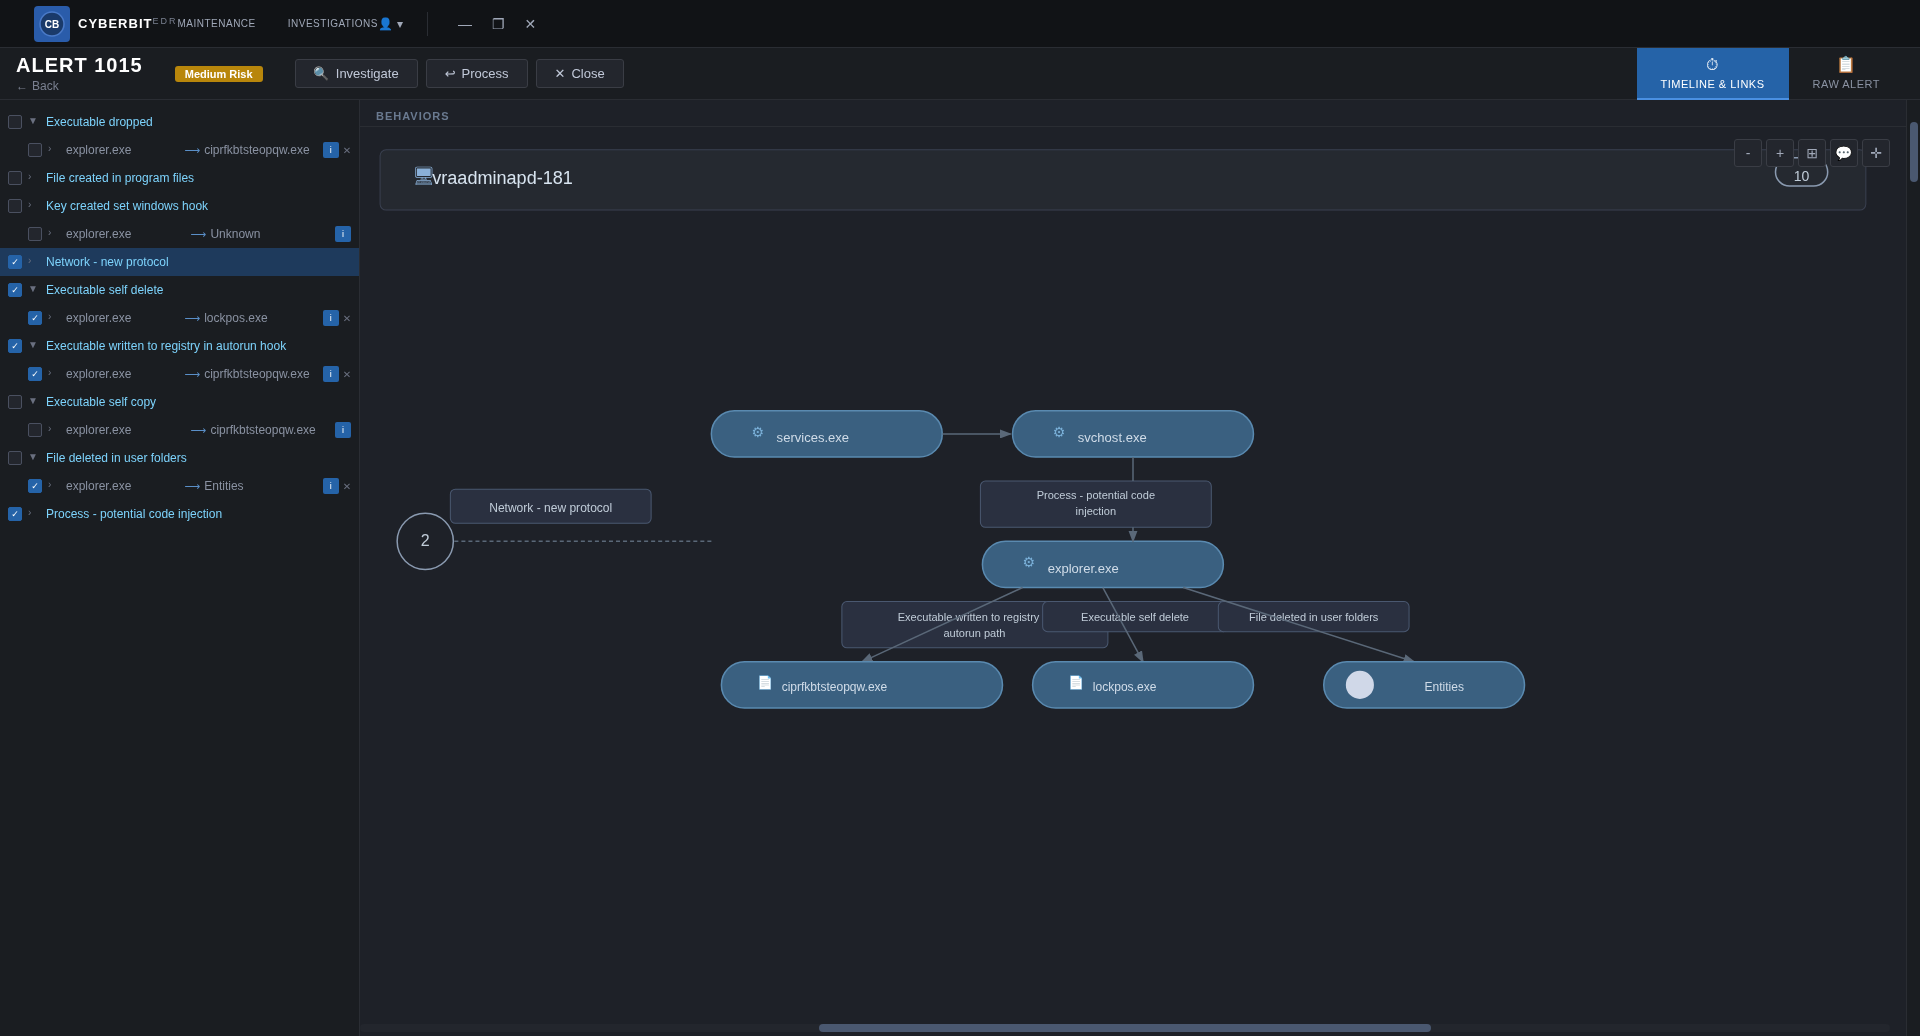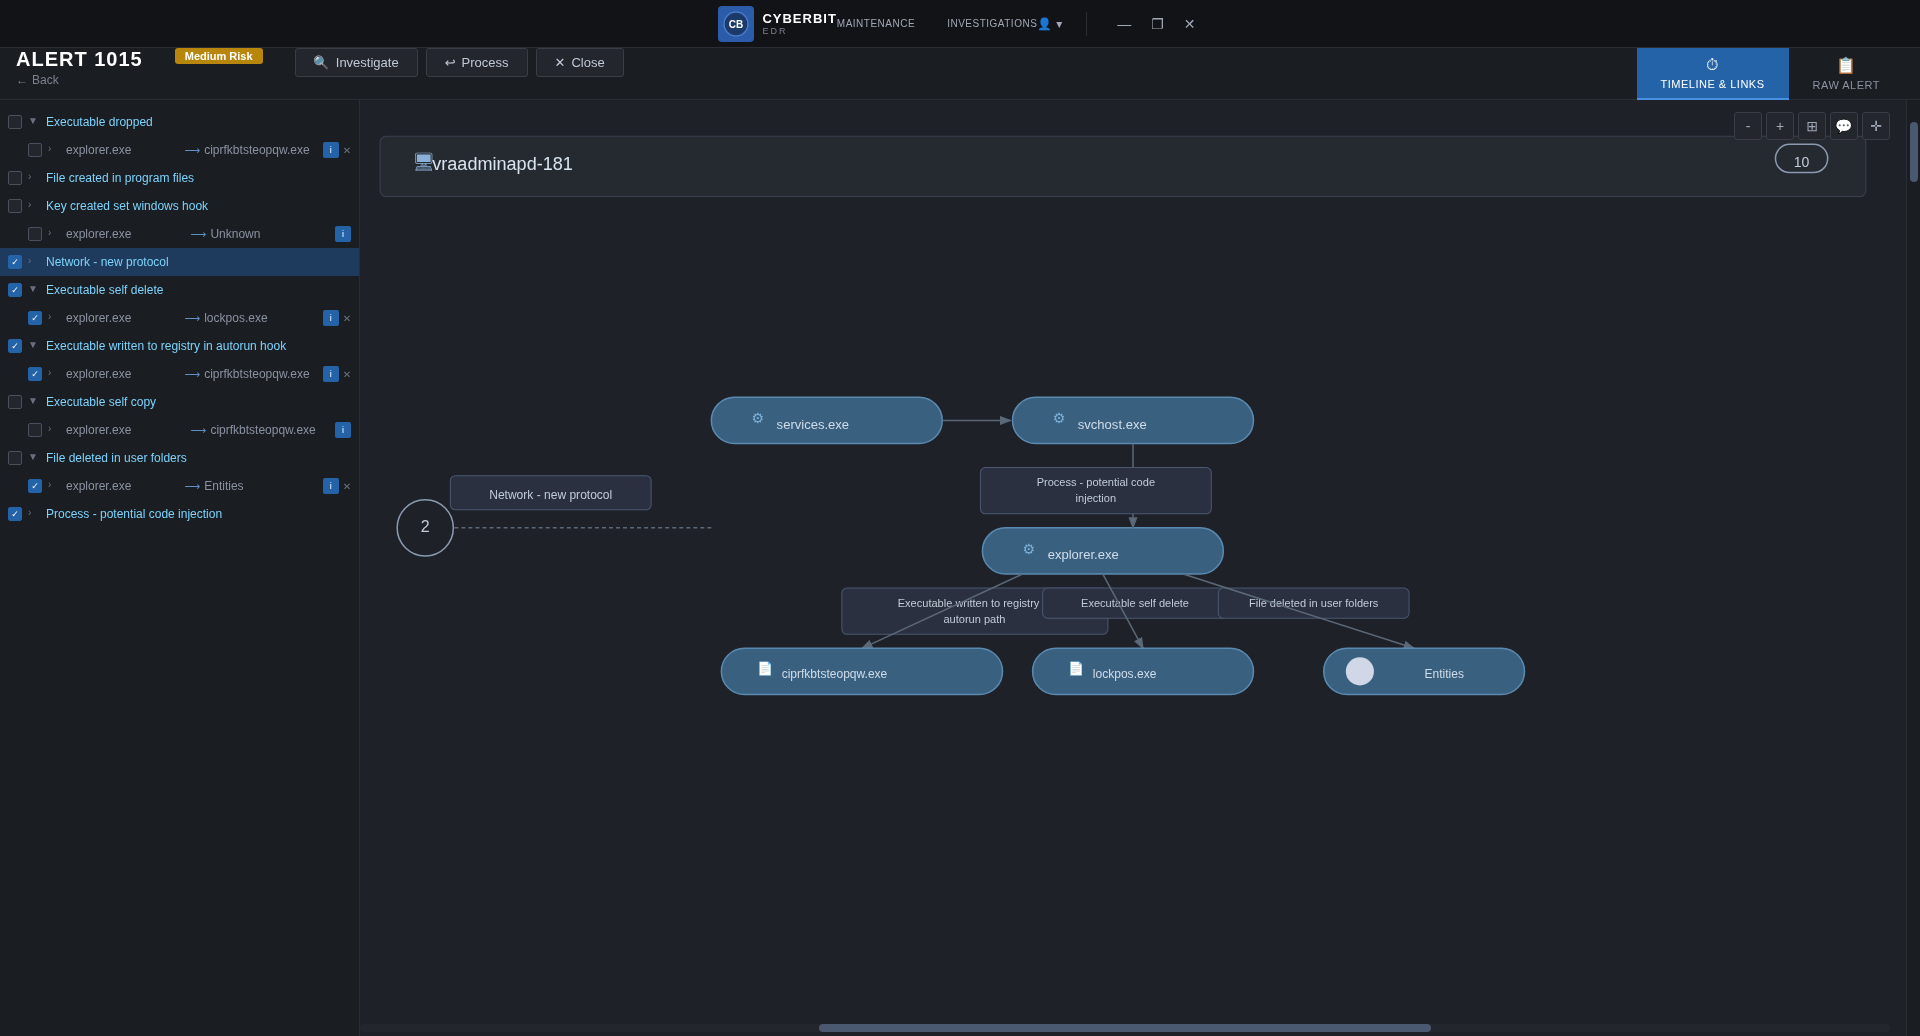--- a/index.html
+++ b/index.html
@@ -12,21 +12,21 @@
       height: 1036px;
       overflow: hidden;
     }
 
     
     .topnav {
       background: #111316;
       height: 48px;
       display: flex;
       align-items: center;
-      justify-content: center;
+      justify-content: flex-start;
       padding: 0 34px;
       border-bottom: 1px solid #2a2d33;
     }
     .topnav-logo {
       display: flex;
       align-items: center;
       gap: 8px;
     }
     .topnav-logo-icon {
       width: 36px;
@@ -35,21 +35,21 @@
       border-radius: 4px;
       display: flex;
       align-items: center;
       justify-content: center;
       color: #fff;
       font-weight: bold;
       font-size: 10px;
     }
     .topnav-logo-text {
       display: flex;
-      flex-direction: column;
+      flex-direction: row;
     }
     .topnav-logo-text .brand { color: #fff; font-weight: bold; font-size: 13px; letter-spacing: 1px; }
     .topnav-logo-text .sub { color: #7a8090; font-size: 9px; letter-spacing: 2px; }
     .topnav-links {
       display: flex;
       align-items: center;
       gap: 32px;
     }
     .topnav-link {
       color: #a0a8b8;
@@ -79,21 +79,21 @@
       cursor: pointer;
       padding: 2px 6px;
     }
     .topnav-sep { width: 1px; height: 24px; background: #2a2d33; margin: 0 8px; }
 
     
     .headerbar {
       background: #1a1d21;
       height: 52px;
       display: flex;
-      align-items: flex-start;
+      align-items: center;
       padding: 0 16px;
       border-bottom: 1px solid #2a2d33;
       gap: 16px;
     }
     .alert-title {
       color: #fff;
       font-size: 20px;
       font-weight: 600;
       letter-spacing: 1px;
       margin-right: 8px;
@@ -511,20 +511,21 @@
 
     <div class="sidebar-item">
       <div class="chk checked"></div>
       <span class="expand-icon">›</span>
       <span class="item-label">Process - potential code injection</span>
     </div>
 
   </div>
 
   <div class="main-content">
+    <div class="behaviors-label">BEHAVIORS</div>
 
     <div class="graph-area">
 
       <div class="graph-toolbar">
         <button class="graph-tool-btn">-</button>
         <button class="graph-tool-btn">+</button>
         <button class="graph-tool-btn">⊞</button>
         <button class="graph-tool-btn">💬</button>
         <button class="graph-tool-btn">✛</button>
       </div>

